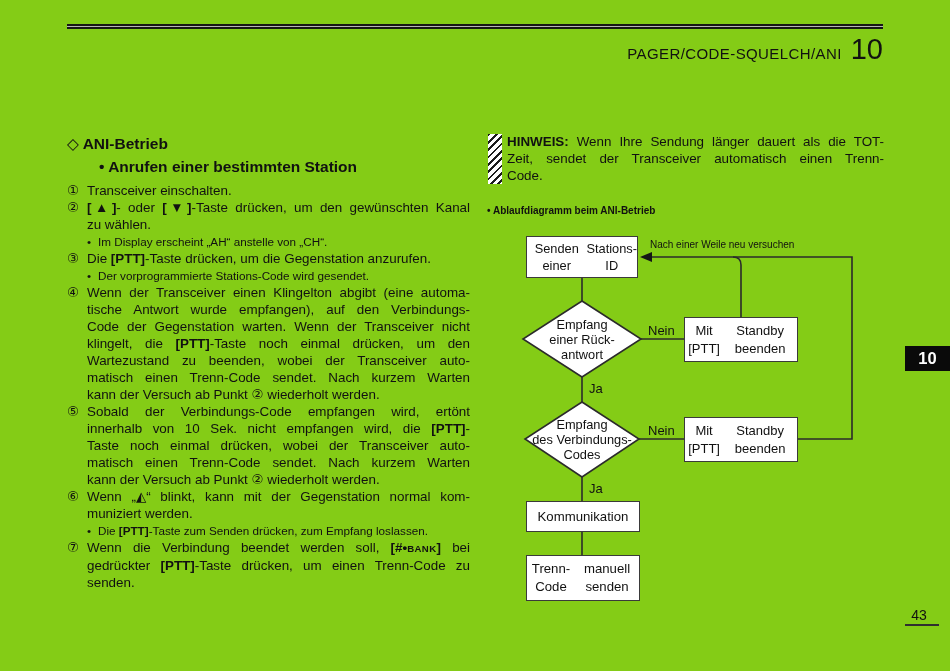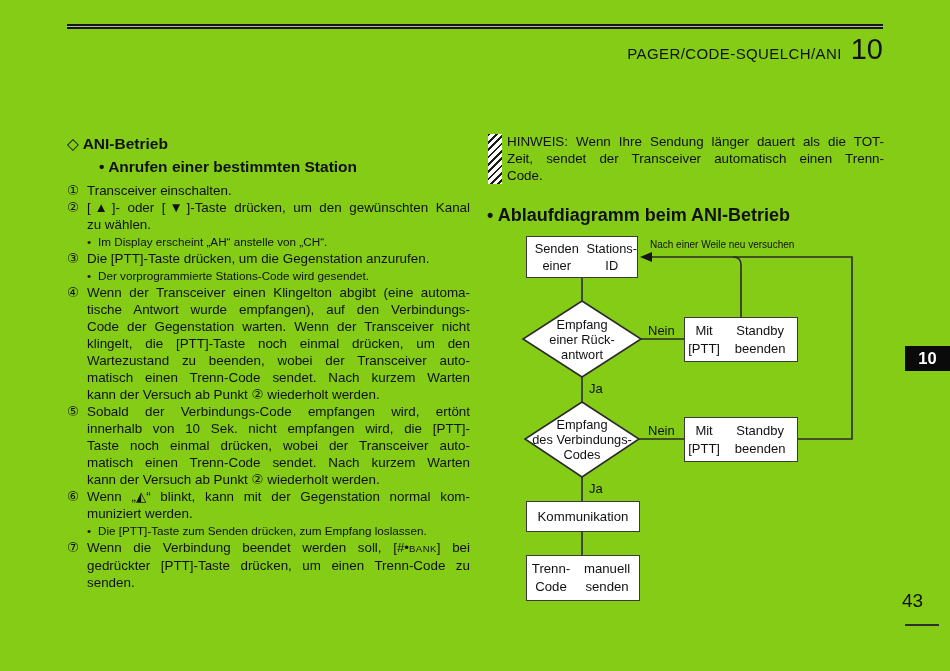--- a/index.html
+++ b/index.html
@@ -20,46 +20,46 @@
   .steps{position:absolute;left:0;top:47px;width:403px;}
 
   .row{position:relative;line-height:17px;font-size:13.4px;}
   .row.just{text-align:justify;text-align-last:justify;}
   .row.small{font-size:11.7px;}
   .row.ind0{padding-left:20px;}
   .row.ind1{padding-left:31px;}
   .row.ind2{padding-left:0;}
   .row .mk{position:absolute;left:0;top:0;}
   .row.ind1 .mk{left:20px;}
-  .b{font-weight:normal;}
+  .b{font-weight:bold;}
   .sc{font-size:9.6px;letter-spacing:.4px;}
 
   
   .right-col{position:absolute;left:487px;top:133px;width:397px;}
   .note{position:relative;}
   .note-hatch{position:absolute;left:1px;top:1px;width:14px;height:50px;
     background:repeating-linear-gradient(135deg,#1c1c1c 0 2px,#ffffff 2px 5.2px);}
   .note-text{padding-left:20px;}
-  .flow-heading{position:absolute;left:0;top:72px;font-size:18px;font-weight:bold;white-space:nowrap;}
+  .flow-heading{position:absolute;left:0;top:72px;font-size:10px;font-weight:bold;white-space:nowrap;}
 
   
   .flow-svg{position:absolute;left:0;top:0;width:950px;height:671px;}
   .fbox{position:absolute;background:#fff;border:1.6px solid #3a3a3a;box-sizing:border-box;
         display:flex;flex-direction:row;align-items:center;justify-content:center;
         font-size:13px;line-height:18px;text-align:center;}
   .dtext{position:absolute;font-size:12.8px;line-height:15px;text-align:center;}
   .flabel{position:absolute;font-size:13px;white-space:nowrap;}
 
   
   .chapter-tab{position:absolute;left:905px;top:346px;width:45px;height:25px;background:#0a0a0a;
     color:#fff;font-size:16.5px;font-weight:bold;display:flex;align-items:center;justify-content:center;}
 
   
   .footer-rule{position:absolute;left:905px;top:624px;width:34px;height:2px;background:#2f2f2f;}
-  .footer-page{position:absolute;left:902px;top:590px;width:34px;font-size:19px;}
+  .footer-page{position:absolute;left:902px;top:607px;width:34px;text-align:center;font-size:14px;}
 </style>
 </head>
 <body>
 
 <div class="page">
 
   <div class="header-rule"></div>
   <div class="header-titles">
     <span class="header-chapter-title">PAGER/CODE-SQUELCH/ANI</span><span class="header-chapter-num">10</span>
   </div>

